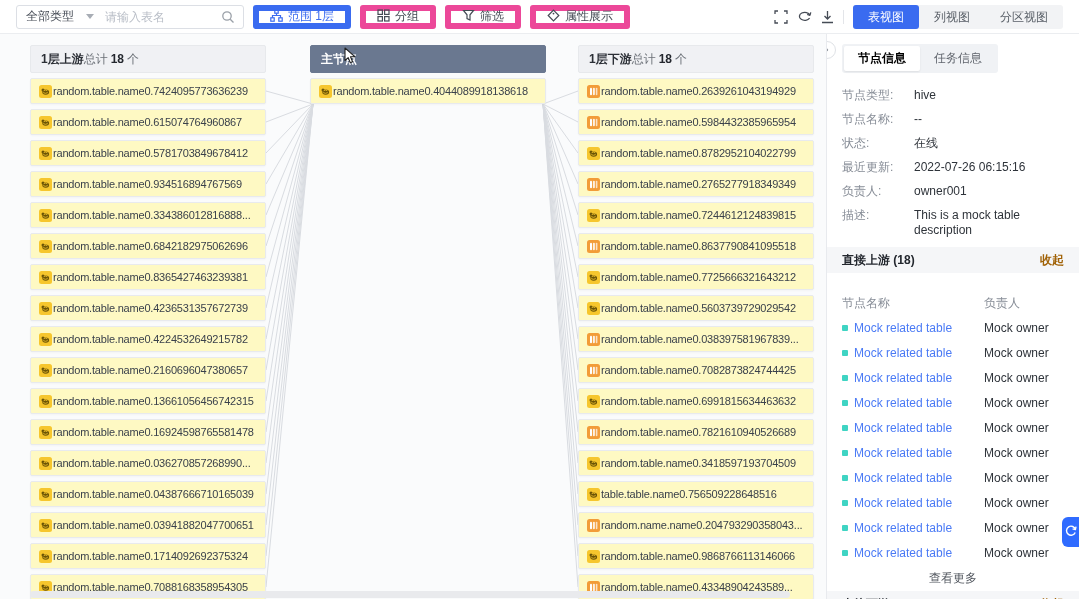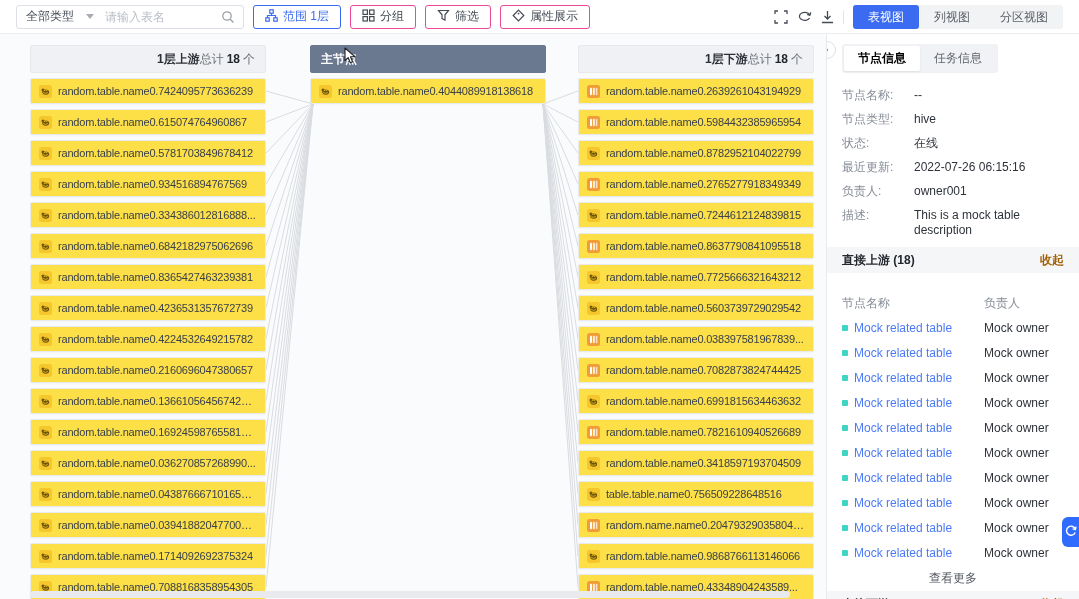--- a/index.html
+++ b/index.html
@@ -11,44 +11,44 @@
           padding:0 16px;box-sizing:border-box;gap:9px;z-index:5}
   .search-group{display:flex;align-items:center;width:228px;height:24px;
                 border:1px solid #dcdfe5;border-radius:3px;box-sizing:border-box;background:#fff}
   .type-select{display:flex;align-items:center;gap:12px;padding:0 9px;color:#454b55;cursor:pointer;flex:none}
   .caret{width:0;height:0;border-left:4px solid transparent;border-right:4px solid transparent;
          border-top:5px solid #a8adb5}
   .search-input{border:none;outline:none;flex:1;min-width:0;font-size:12px;color:#333;
                 font-family:inherit;background:transparent}
   .search-input::placeholder{color:#b9bec7}
   .sicon{margin:0 8px;flex:none;display:flex}
-  .tb-btn{height:24px;border:1px solid #ec4899;border-radius:3px;background:#fff;
+  .tb-btn{height:24px;border:6px solid #ec4899;border-radius:3px;background:#fff;
           display:flex;align-items:center;gap:5px;padding:0 11px;color:#454b55;
           font-size:12px;cursor:pointer;box-sizing:border-box;white-space:nowrap}
   .tb-btn svg{flex:none}
   .tb-btn.scope{border-color:#3a6bf0;color:#3a6bf0}
   .tb-icons{margin-left:auto;display:flex;align-items:center;gap:9px}
   .icon-btn{display:flex;align-items:center;cursor:pointer}
   .vdiv{width:1px;height:14px;background:#e3e5e9}
   .view-tabs{display:flex;background:#f2f3f5;border-radius:3px;height:24px;align-items:center}
   .view-tab{padding:0 15px;height:24px;line-height:24px;color:#5a6068;border-radius:3px;cursor:pointer;white-space:nowrap}
   .view-tab.active{background:#3a6bf0;color:#fff}
   
   .canvas{position:absolute;top:34px;left:0;width:826px;height:565px;background:#fafbfc;overflow:hidden}
   .edges{position:absolute;left:0;top:0;pointer-events:none}
   .col{position:absolute;top:11px;width:236px}
   .col-left{left:30px}.col-main{left:310px}.col-right{left:578px}
-  .col-header{height:28px;display:flex;align-items:center;justify-content:flex-end;
+  .col-header{height:28px;display:flex;align-items:center;justify-content:flex-start;
               padding:0 10px;background:#f0f1f4;border:1px solid #e7e9ec;border-radius:2px;
               font-weight:bold;color:#2b2f36;box-sizing:border-box}
   .col-header .total{font-weight:normal;color:#6b7077}
   .col-header .total b{color:#23272e;margin:0 3px}
   .col-main .col-header{background:#6a7890;border-color:#6a7890;color:#fff;justify-content:flex-start}
-  .node-card{height:26px;margin-top:5px;background:#fde047;border:1px solid #e8eaee;border-radius:2px;
-             display:flex;align-items:center;gap:6px;padding:0 8px;box-sizing:border-box;
+  .node-card{height:26px;margin-top:5px;background:#fef9c3;border:1px solid #e8eaee;border-radius:2px;
+             display:flex;align-items:center;gap:1px;padding:0 8px;box-sizing:border-box;
              box-shadow:0 1px 2px rgba(0,0,0,.03);cursor:pointer}
   .node-icon{width:13px;height:13px;flex:none;display:flex}
   .node-label{font-size:11px;letter-spacing:-0.2px;color:#3a414b;white-space:nowrap;
               overflow:hidden;text-overflow:ellipsis;flex:1}
   .hscrollbar{position:absolute;left:30px;width:760px;bottom:1px;height:7px;
               background:#e9eaed;border-radius:4px}
   .cursor{position:absolute;top:13px;left:343px;z-index:9;pointer-events:none}
   
   .panel{position:absolute;top:34px;right:0;width:253px;height:565px;background:#fff;
          border-left:1px solid #e8eaee;box-sizing:border-box;overflow:hidden}
@@ -653,26 +653,26 @@
     <span>›</span>
   </div>
 
   <div class="panel-tabs">
     <span class="panel-tab active">节点信息</span>
     <span class="panel-tab">任务信息</span>
   </div>
 
   <div class="fields">
       <div class="field-row">
+        <span class="field-label">节点类型:</span>
+        <span class="field-value">hive</span>
+      </div>
+      <div class="field-row">
         <span class="field-label">节点名称:</span>
         <span class="field-value">--</span>
-      </div>
-      <div class="field-row">
-        <span class="field-label">节点类型:</span>
-        <span class="field-value">hive</span>
       </div>
       <div class="field-row">
         <span class="field-label">状态:</span>
         <span class="field-value">在线</span>
       </div>
       <div class="field-row">
         <span class="field-label">最近更新:</span>
         <span class="field-value">2022-07-26 06:15:16</span>
       </div>
       <div class="field-row">

